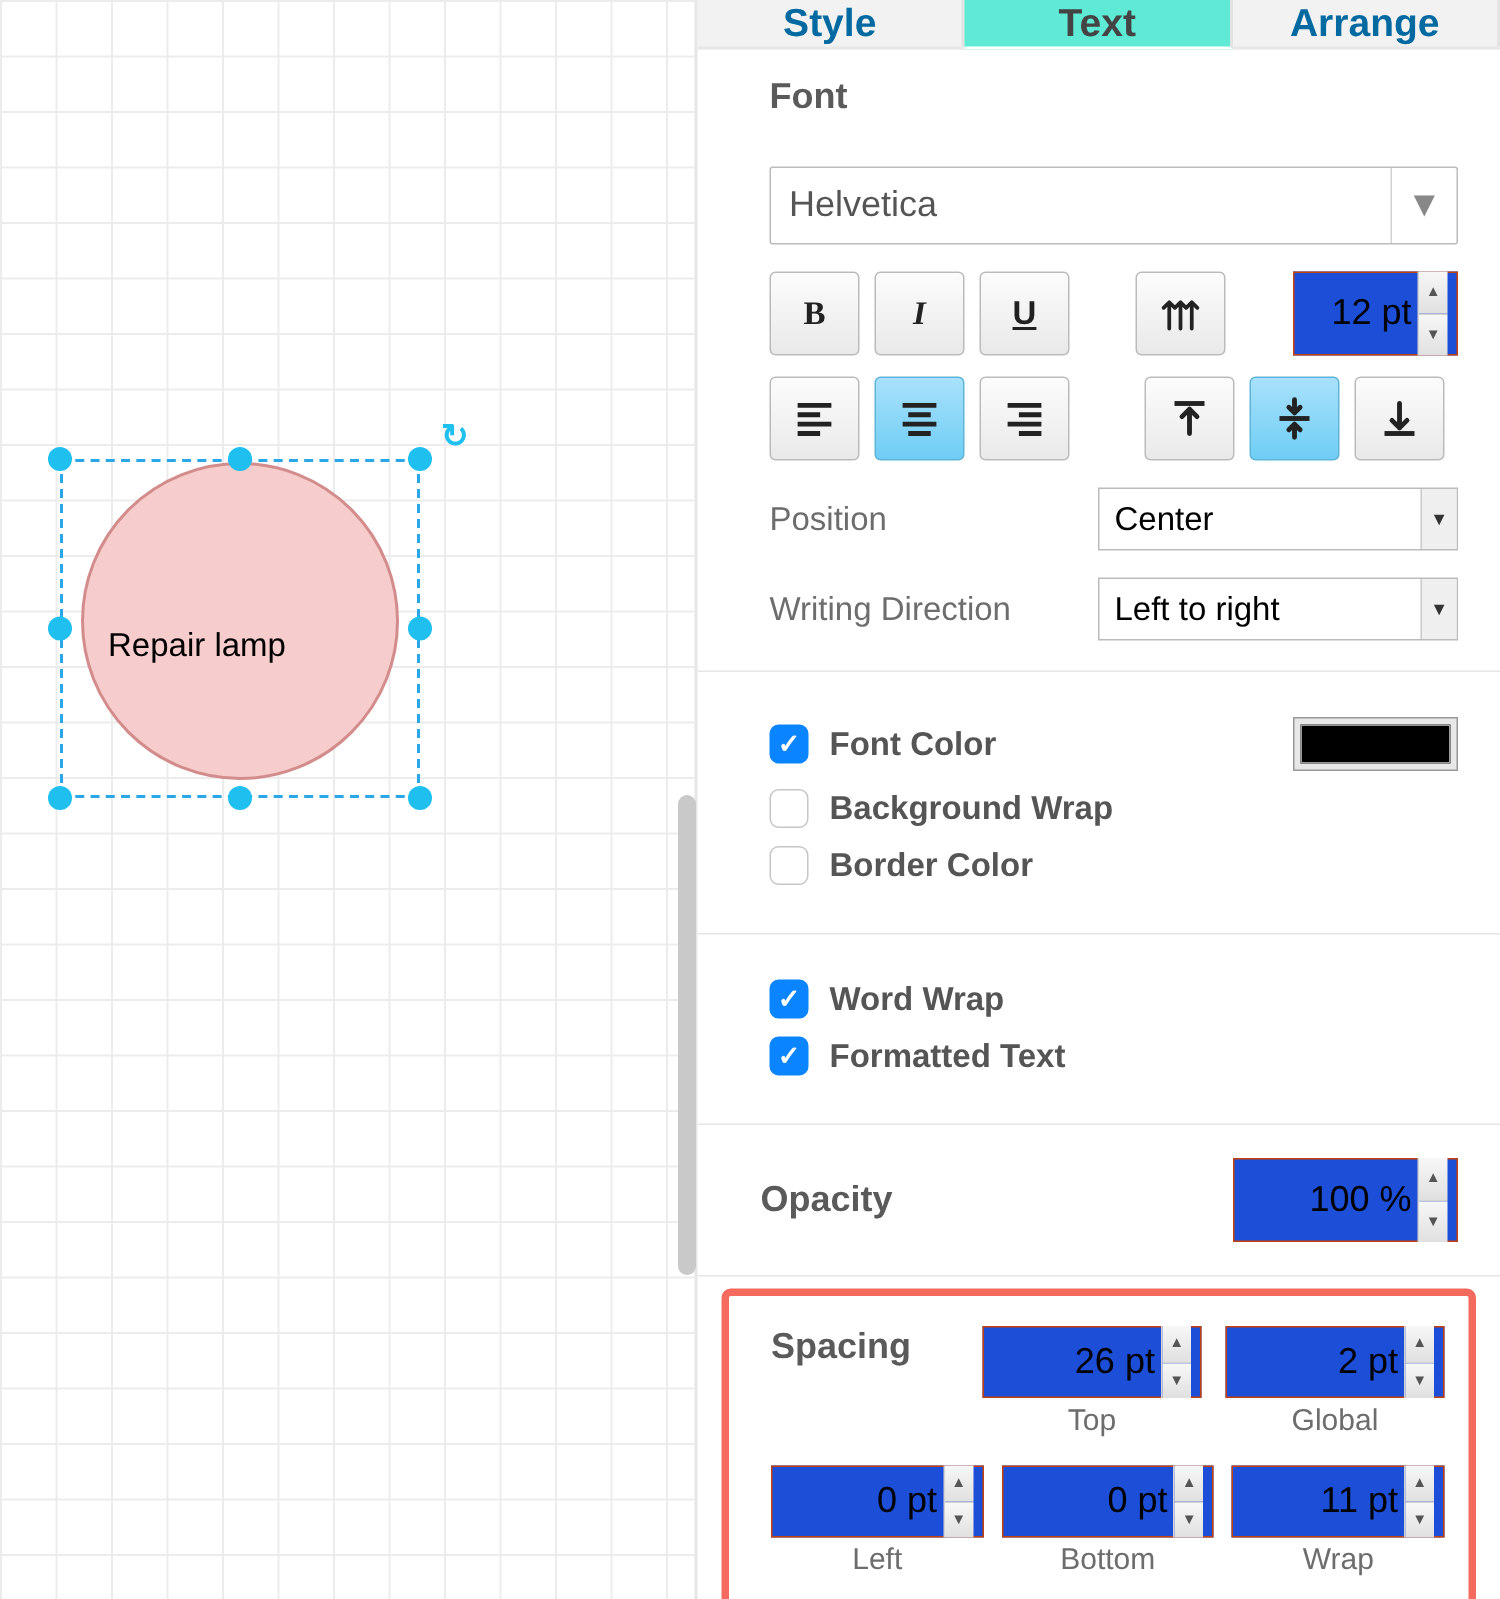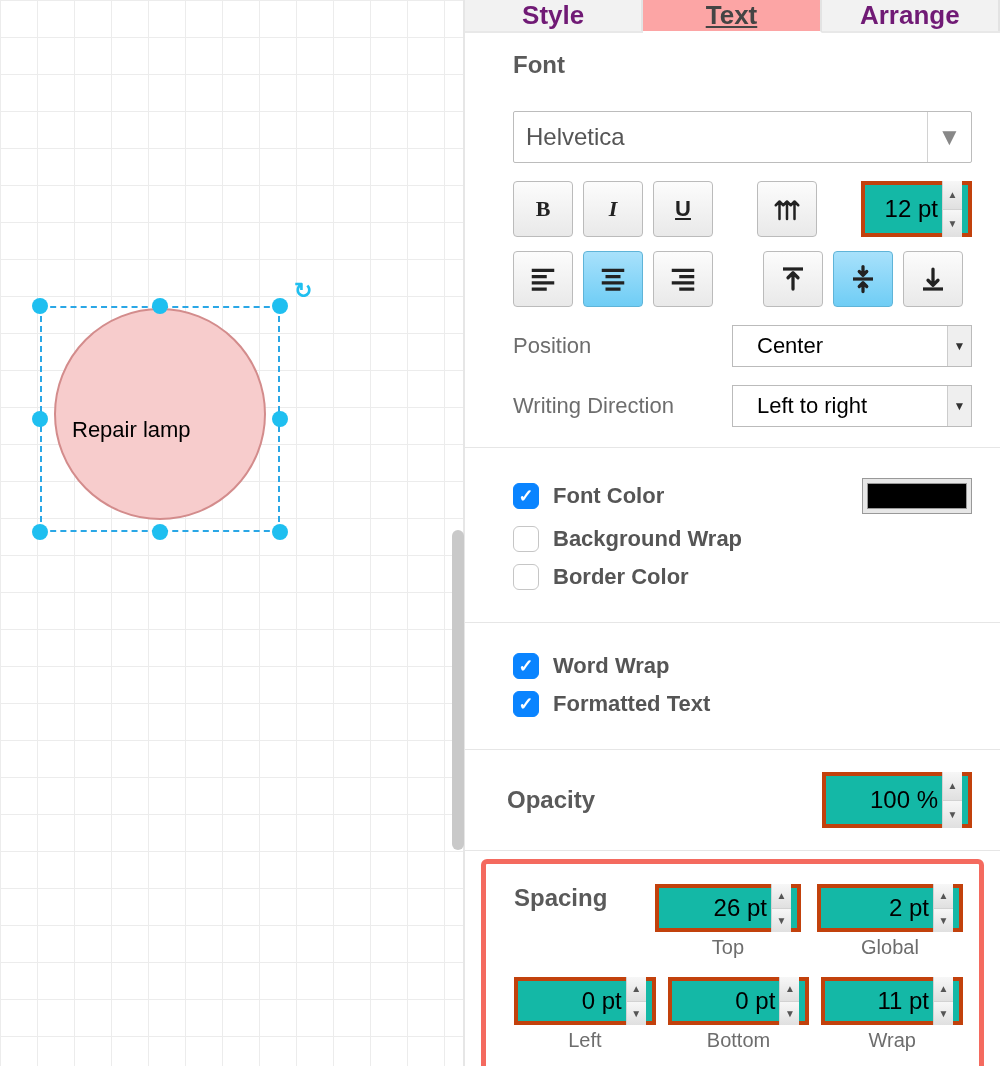--- a/index.html
+++ b/index.html
@@ -76,29 +76,28 @@
     color: #333;
   }
 
   .tabs {
     display: flex; height: 74px;
     background: #f2f2f2;
     border-bottom: 2px solid #e8e8e8;
   }
   .tab {
     flex: 1; display: flex; align-items: center; justify-content: center;
-    font-size: 26px; font-weight: 600; color: #701a75;
+    font-size: 26px; font-weight: 600; color: #0369a1;
     border-right: 2px solid #e3e3e3;
     cursor: pointer;
   }
   .tab.active {
-    background: #fca5a5; color: #444;
+    background: #5eead4; color: #444;
     border-bottom: 2px solid #fff;
     margin-bottom: -2px;
-    text-decoration: underline;
   }
 
   .section {
     padding: 18px 28px 20px 48px;
     border-bottom: 1px solid #e6e6e6;
   }
   .section-title {
     font-weight: bold; color: #5a5a5a;
     font-size: 24px;
     margin-bottom: 32px;
@@ -131,22 +130,22 @@
   .tbtn.active {
     background: linear-gradient(#a8e1fb, #6fcdf5);
     border-color: #5fb4d8;
   }
   .tbtn svg { width: 30px; height: 30px; fill: #222; }
 
   .spacer-gap { width: 30px; }
 
   .size-box {
     display: flex; align-items: center;
-    border: 4px solid #c2410c; height: 56px;
-    padding: 0 6px 0 10px; background: #14b8a6;
+    border: 1px solid #c2410c; height: 56px;
+    padding: 0 6px 0 10px; background: #1d4ed8;
     font-size: 24px; color: #000;
   }
   .size-box .val { flex: 1; text-align: right; }
   .stepper {
     display: flex; flex-direction: column;
     margin-left: 4px; width: 20px; height: 56px;
     border-left: 1px solid #d2d2d2;
   }
   .stepper .up, .stepper .down {
     flex: 1;
@@ -160,21 +159,21 @@
   .prop-row {
     display: flex; align-items: center;
     margin-top: 18px;
     font-size: 22px; color: #6d6d6d;
   }
   .prop-row .pl { flex: 1; }
   .select {
     border: 1px solid #bbb; height: 42px;
     width: 240px;
     display: flex; align-items: center; justify-content: space-between;
-    padding-left: 24px; background: #fff;
+    padding-left: 10px; background: #fff;
     font-size: 22px; color: #000;
   }
   .select .caret {
     width: 24px; height: 100%;
     display: flex; align-items: center; justify-content: center;
     border-left: 1px solid #ccc; background: #efefef;
     font-size: 12px; color: #333;
   }
 
   

